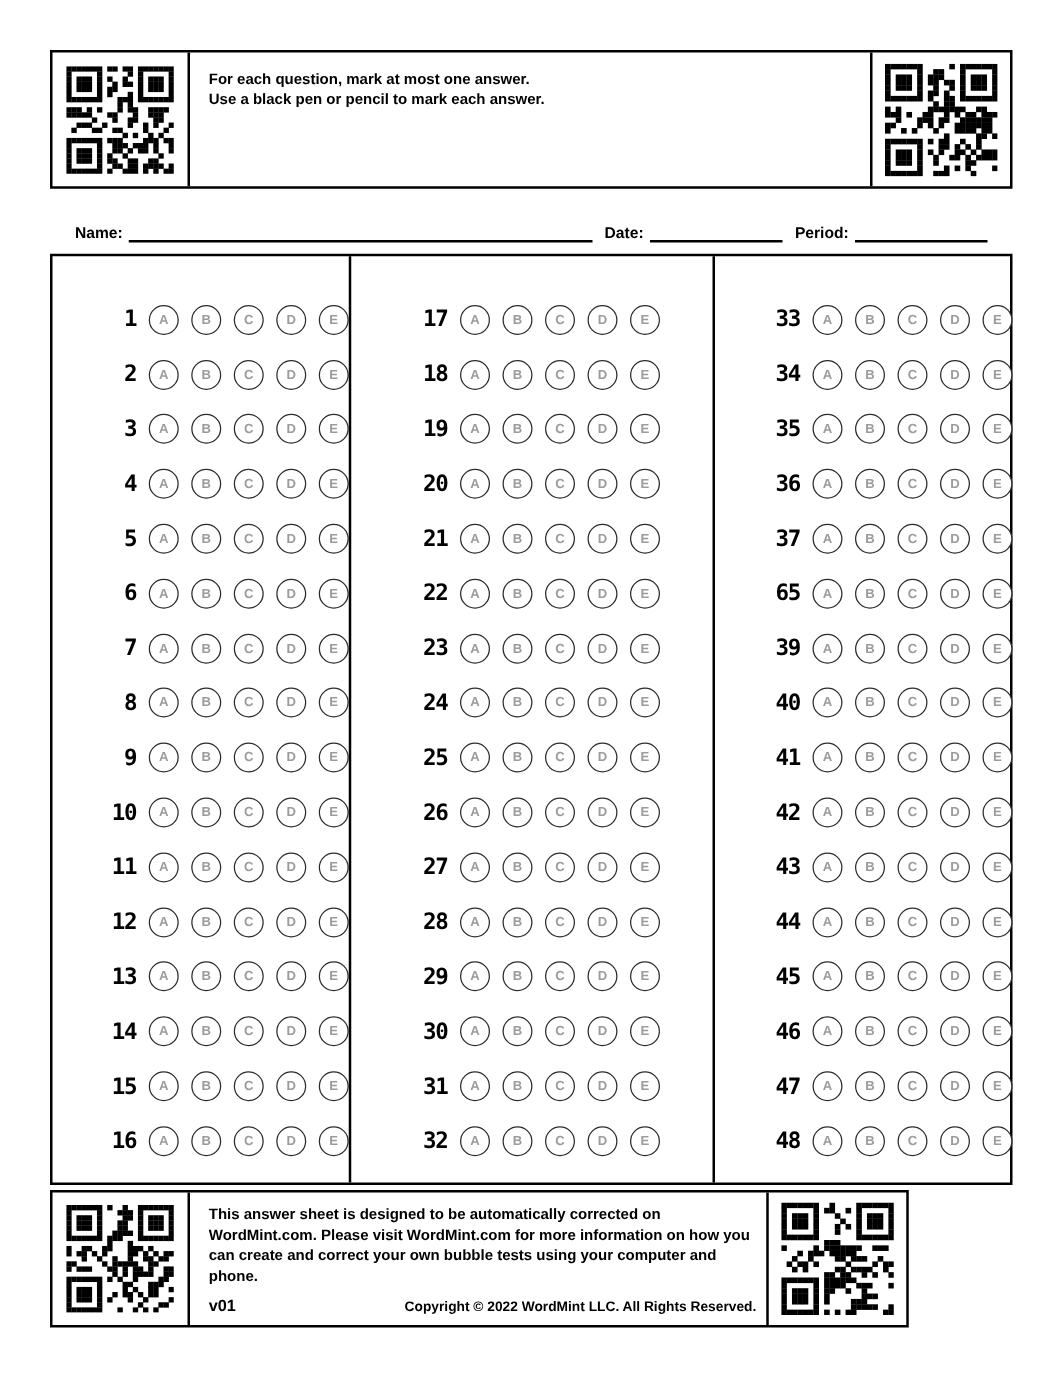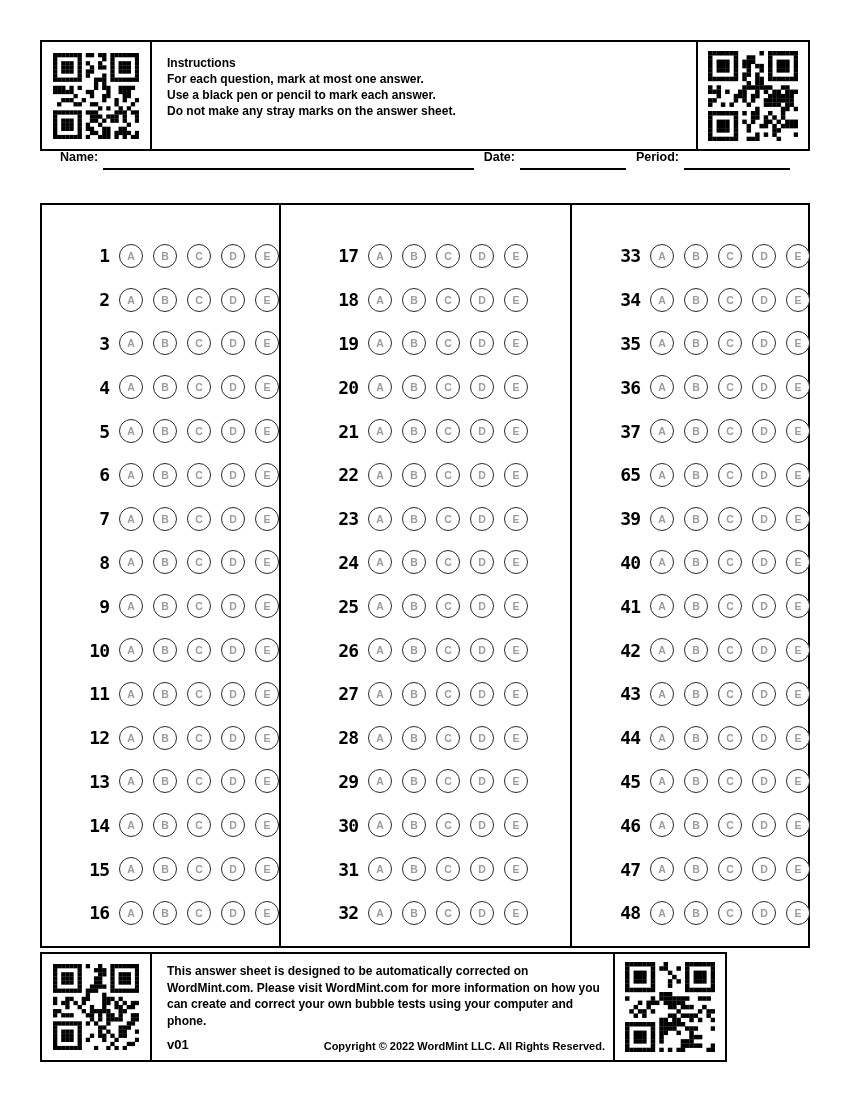--- a/index.html
+++ b/index.html
@@ -19,22 +19,22 @@
   .instructions-cell { flex:1; padding:13px 10px 0 15px; }
   .instr-title { font-size:12px; font-weight:700; line-height:16px; }
   .instr-line  { font-size:12px; font-weight:700; line-height:16px; }
   .fill-dot {
     display:inline-block; width:15px; height:15px; background:#000;
     border-radius:50%; vertical-align:-3px; margin-left:7px;
   }
 
   
   .name-row {
-    position:absolute; left:60px; top:150px; width:730px; height:28px;
-    display:flex; align-items:flex-start; font-size:12.5px; font-weight:700;
+    position:absolute; left:60px; top:166px; width:730px; height:28px;
+    display:flex; align-items:flex-end; font-size:12.5px; font-weight:700;
   }
   .write-line { border-bottom:2px solid #000; height:20px; }
   .line-name   { flex:1; margin:0 10px 0 5px; }
   .line-date   { width:106px; margin:0 10px 0 5px; }
   .line-period { width:106px; margin-left:5px; }
   .field-label { padding-bottom:1px; white-space:nowrap; }
 
   
   .grid-box {
     position:absolute; left:40px; top:203px; width:770px; height:745px;
@@ -289,24 +289,22 @@
             <rect x="45.047619047619044" y="81.9047619047619" width="4.295238095238095" height="4.295238095238095" fill="#000"></rect>
             <rect x="49.14285714285714" y="81.9047619047619" width="4.295238095238095" height="4.295238095238095" fill="#000"></rect>
             <rect x="53.238095238095234" y="81.9047619047619" width="4.295238095238095" height="4.295238095238095" fill="#000"></rect>
             <rect x="61.42857142857142" y="81.9047619047619" width="4.295238095238095" height="4.295238095238095" fill="#000"></rect>
             <rect x="69.61904761904762" y="81.9047619047619" width="4.295238095238095" height="4.295238095238095" fill="#000"></rect>
             <rect x="77.8095238095238" y="81.9047619047619" width="4.295238095238095" height="4.295238095238095" fill="#000"></rect>
             <rect x="81.9047619047619" y="81.9047619047619" width="4.295238095238095" height="4.295238095238095" fill="#000"></rect>
           </svg></div>
     </div>
     <div class="instructions-cell">
-      <div class="instr-title">Instructions</div>
       <div class="instr-line">For each question, mark at most one answer.</div>
       <div class="instr-line">Use a black pen or pencil to mark each answer.</div>
-      <div class="instr-line">Do not make any stray marks on the answer sheet.</div>
     </div>
     <div class="qr-cell-right">
       <div class="qr"><svg width="90" height="90" viewBox="0 0 90 90" xmlns="http://www.w3.org/2000/svg">
             <rect x="0" y="0" width="4.485714285714286" height="4.485714285714286" fill="#000"></rect>
             <rect x="4.285714285714286" y="0" width="4.485714285714286" height="4.485714285714286" fill="#000"></rect>
             <rect x="8.571428571428571" y="0" width="4.485714285714286" height="4.485714285714286" fill="#000"></rect>
             <rect x="12.857142857142858" y="0" width="4.485714285714286" height="4.485714285714286" fill="#000"></rect>
             <rect x="17.142857142857142" y="0" width="4.485714285714286" height="4.485714285714286" fill="#000"></rect>
             <rect x="21.428571428571427" y="0" width="4.485714285714286" height="4.485714285714286" fill="#000"></rect>
             <rect x="25.714285714285715" y="0" width="4.485714285714286" height="4.485714285714286" fill="#000"></rect>

